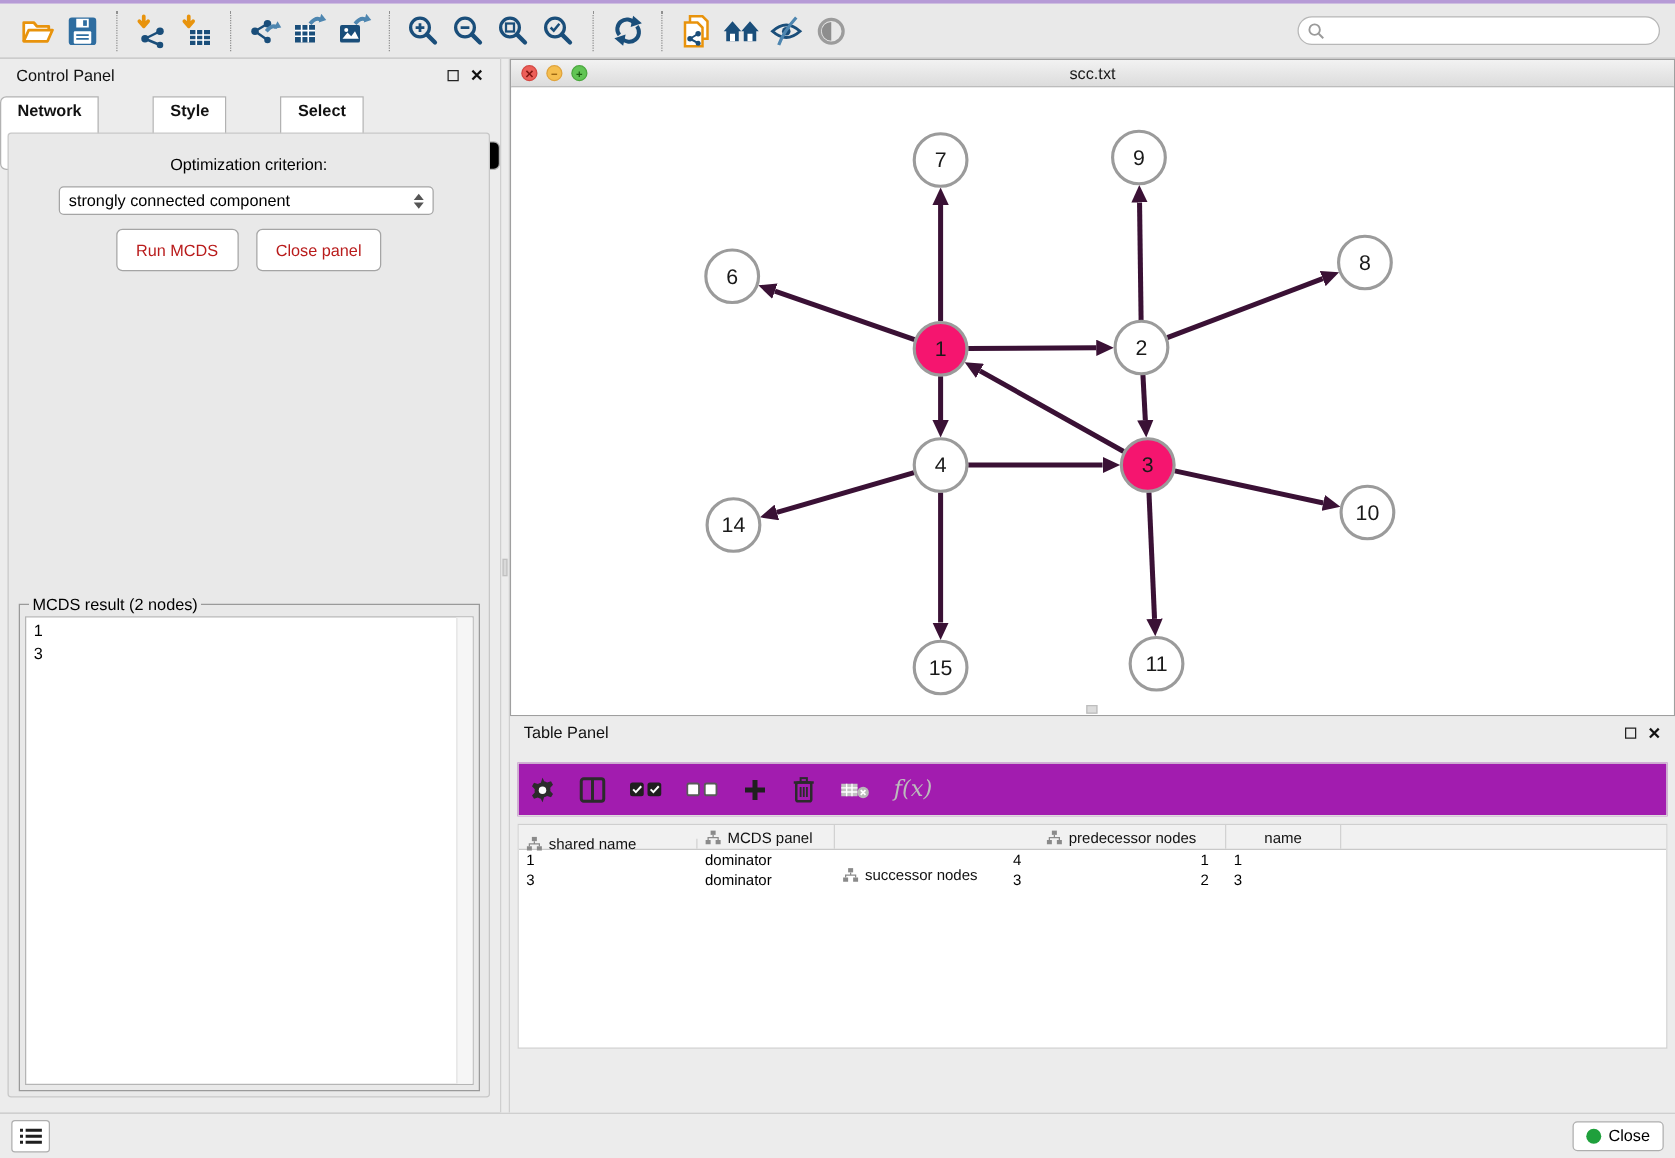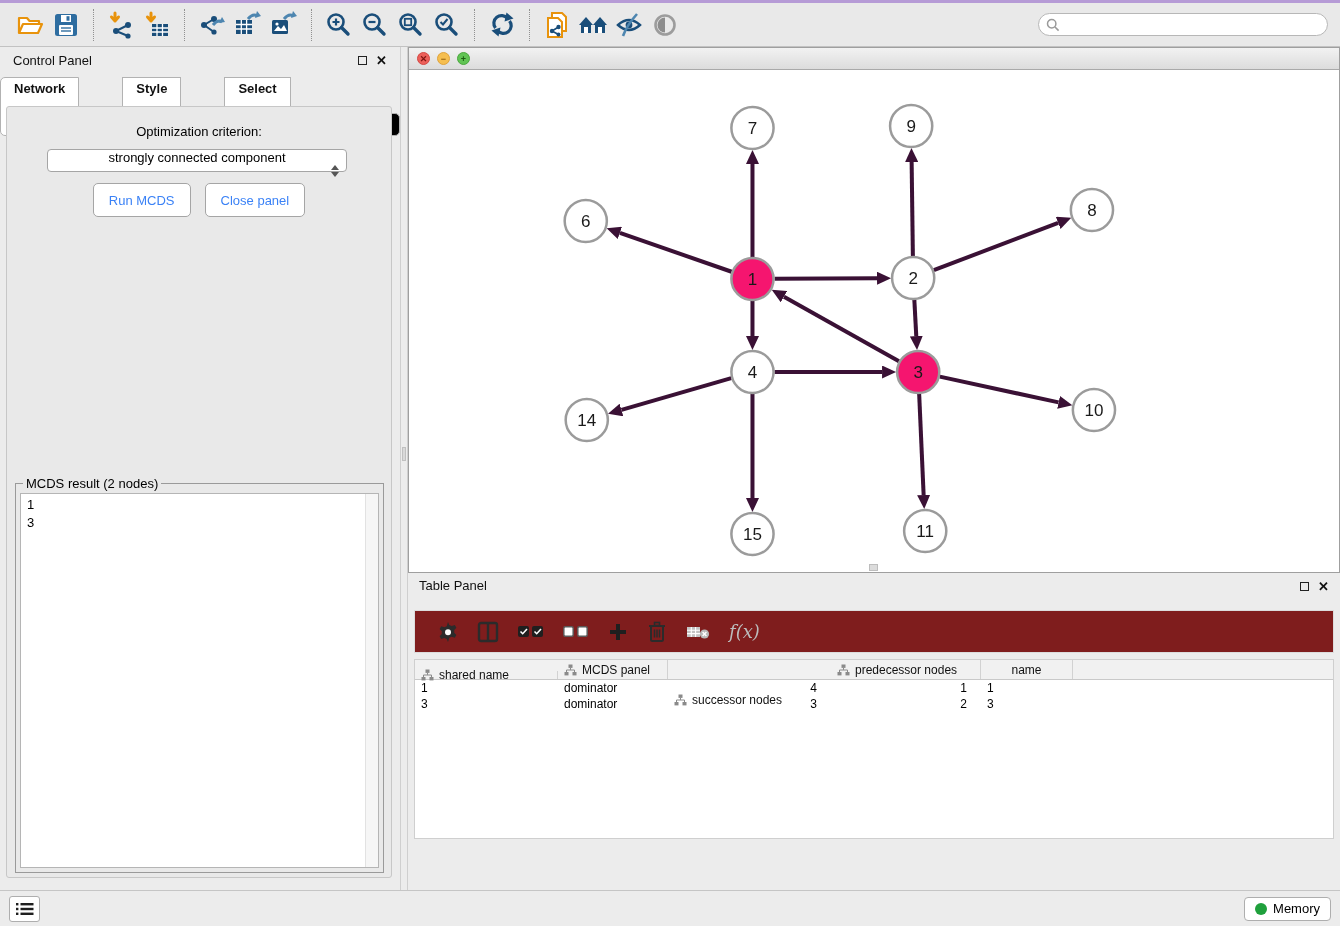--- a/index.html
+++ b/index.html
@@ -30,26 +30,26 @@
   .close-x { font-size:13px; font-weight:bold; color:#111; line-height:1; }
 
   .cp-tabs { display:flex; justify-content:space-between; margin-top:3px; }
   .seg { padding:3px 13px; background:#fff; border:1px solid #b2b2b2; margin-left:-1px; font-size:13px; font-weight:600; color:#111; }
   .seg:first-child { border-radius:5px 0 0 5px; margin-left:0; }
   .seg:last-child { border-radius:0 5px 5px 0; }
   .seg.active { background:#000000; color:#b9b9b9;margin-top:36px; }
 
   .cp-content { position:absolute; left:6px; right:8px; top:59px; bottom:12px; background:#e9e9e9; border:1px solid #c7c7c7; border-radius:3px; }
   .opt-label { text-align:center; font-size:13px; margin-top:17px; color:#000; }
-  .dropdown { margin:10px 44px 0 40px; height:23px; background:#fff; border:1px solid #a5a5a5; border-radius:4px; display:flex; align-items:center; padding:0 7px; font-size:13px;flex-direction:column; }
+  .dropdown { margin:10px 44px 0 40px; height:23px; background:#fff; border:1px solid #a5a5a5; border-radius:4px; display:flex; align-items:center; padding:0 7px; font-size:13px; }
   .stepper { margin-left:auto; display:flex; flex-direction:column; gap:2px; align-items:center; }
   .tri-up { width:0; height:0; border-left:4px solid transparent; border-right:4px solid transparent; border-bottom:5px solid #555; }
   .tri-dn { width:0; height:0; border-left:4px solid transparent; border-right:4px solid transparent; border-top:5px solid #555; }
   .btn-row { display:flex; justify-content:center; gap:14px; margin-top:11px; }
-  .btn { height:23px; padding:16px 15px; background:#fff; border:1px solid #a5a5a5; border-radius:5px; font-size:13px; display:flex; align-items:center; color:#3b82f6; }
+  .btn { height:23px; padding:16px 15px; background:#fff; border:1px solid #a5a5a5; border-radius:5px; font-size:13px; display:flex; align-items:center; color:#b91c1c; }
 
   .mcds-group { position:absolute; left:8px; right:7px; top:369px; bottom:4px; border:1px solid #9a9a9a; padding:2px 4px 4px 4px; }
   .mcds-group legend { font-size:13px; padding:0 3px; margin-left:3px; color:#000; }
   .result-area { position:relative; width:100%; height:100%; background:#fff; border:1px solid #b5b5b5; font-size:13px; line-height:18px; padding:2px 6px; white-space:pre; color:#000; }
   .result-scroll { position:absolute; top:0; right:0; bottom:0; width:13px; background:#f6f6f6; border-left:1px solid #e2e2e2; }
 
   .vsplit { width:8px; position:relative; background:#ececec; border-left:1px solid #cfcfcf; border-right:1px solid #cfcfcf; }
   .vgrip { position:absolute; top:400px; left:1px; width:4px; height:14px; background:#d9d9d9; border:1px solid #c0c0c0; }
 
   .right { flex:1; display:flex; flex-direction:column; min-width:0; }
@@ -61,21 +61,21 @@
   .tl-yel { background:#f5be4f; border:1px solid #dfa33c; color:#925e0c; }
   .tl-grn { background:#61c454; border:1px solid #4aa73e; color:#1c5e12; }
   .nw-title { flex:1; text-align:center; font-size:13px; color:#1a1a1a; }
   .nw-canvas { flex:1; position:relative; background:#fff; }
   .nw-canvas svg { position:absolute; inset:0; width:100%; height:100%; }
   .hgrip { position:absolute; bottom:1px; left:calc(50% - 5px); width:9px; height:7px; background:#dcdcdc; border:1px solid #bdbdbd; }
 
   
   .table-panel { flex:1; position:relative; background:#ececec; }
   .tp-header { height:36px; display:flex; align-items:flex-end; padding:16px 11px; font-size:13px; color:#111; }
-  .tp-toolbar { margin:1px 6px 0 6px; height:43px; background:#7f1d1d; border:1px solid #dcdcdc; display:flex; align-items:center; gap:19px; padding:0 23px; }
+  .tp-toolbar { margin:1px 6px 0 6px; height:43px; background:#a21caf; border:1px solid #dcdcdc; display:flex; align-items:center; gap:19px; padding:0 9px; }
   .fx { font-family:"DejaVu Serif", serif; font-style:italic; font-size:18px; color:#bcbcbc; }
   .tp-table { margin:6px 6px 0 6px; background:#fff; border:1px solid #cfcfcf; height:180px; overflow:hidden; }
   .thead { display:flex; height:20px; background:#f1f1f1; border-bottom:1px solid #c9c9c9; }
   .th { display:flex; align-items:center; gap:5px; padding:0 6px; font-size:12px; color:#111; border-right:1px solid #d2d2d2; }
   .trow { display:flex; height:16px; align-items:center; font-size:12px; color:#000; }
   .td { padding:0 6px; overflow:hidden; white-space:nowrap; }
   .tp-tabs { position:absolute; bottom:9px; left:0; right:0; display:flex; justify-content:center; }
   .tp-tabs .seg { padding:4px 15px; }
 
   
@@ -279,20 +279,21 @@
 
     <div class="right">
 
       <div class="network-window">
         <div class="nw-titlebar">
           <span class="tl">
             <span class="tl-red">✕</span>
             <span class="tl-yel">−</span>
             <span class="tl-grn">+</span>
           </span>
+          <span class="nw-title">scc.txt</span>
         </div>
         <div class="nw-canvas">
           <svg id="graph-svg" viewBox="0 0 926 502" preserveAspectRatio="none">
               <defs>
                 <marker id="arrow" markerUnits="userSpaceOnUse" markerWidth="15" markerHeight="13" refX="0" refY="6.5" orient="auto">
                   <path d="M0,0 L14,6.5 L0,13 Z" fill="#3A1135"></path>
                 </marker>
               </defs>
               <line x1="342" y1="187" x2="342" y2="94" stroke="#3A1135" stroke-width="4" marker-end="url(#arrow)"></line>
               <line x1="321.23121807335133" y1="201.7434376400866" x2="209.98527951633417" y2="162.87437477076736" stroke="#3A1135" stroke-width="4" marker-end="url(#arrow)"></line>
@@ -471,16 +472,16 @@
           <rect x="0" y="1" width="2.4" height="2.4" fill="#1f1f1f"></rect>
           <rect x="4.5" y="1" width="13" height="2.4" fill="#1f1f1f"></rect>
           <rect x="0" y="5.8" width="2.4" height="2.4" fill="#1f1f1f"></rect>
           <rect x="4.5" y="5.8" width="13" height="2.4" fill="#1f1f1f"></rect>
           <rect x="0" y="10.6" width="2.4" height="2.4" fill="#1f1f1f"></rect>
           <rect x="4.5" y="10.6" width="13" height="2.4" fill="#1f1f1f"></rect>
         </svg>
     </span>
     <span class="memory-btn">
       <span class="mem-dot" id="mem-dot" style="background: rgb(31, 160, 60);"></span>
-      <span>Memory</span>
+      <span>Close</span>
     </span>
   </div>
 </div>
 
 </body></html>

